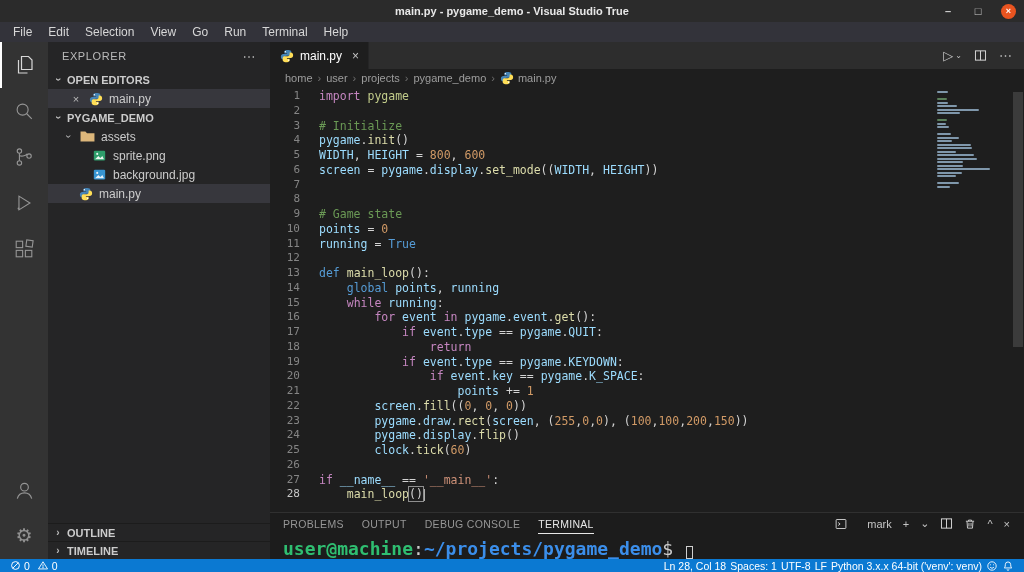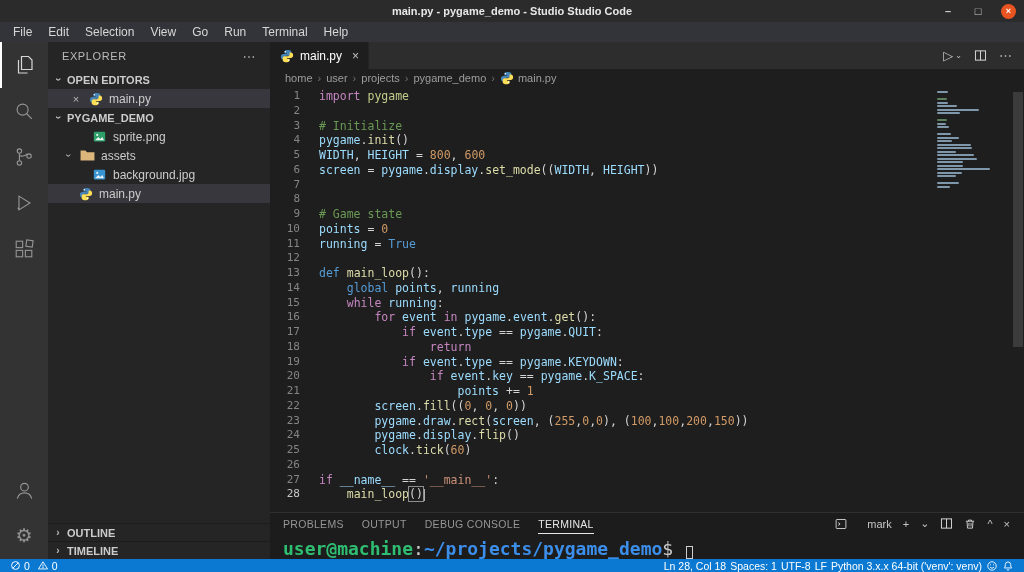--- a/index.html
+++ b/index.html
@@ -85,21 +85,21 @@
   .sb-group { display:flex; align-items:center; gap:3px; }
   .sb-right { margin-left:auto; display:flex; align-items:center; gap:4px; }
   svg { display:block; }
 </style>
 </head>
 <body>
 
 <div class="app">
 
   <div class="titlebar">
-    <span>main.py - pygame_demo - Studio Studio Code</span>
+    <span>main.py - pygame_demo - Visual Studio True</span>
     <div class="win-controls">
       <span class="ctl">–</span>
       <span class="ctl">□</span>
       <span class="close-btn">×</span>
     </div>
   </div>
 
   <div class="menubar" id="menubar">
       <div class="menu-item">File</div>
       <div class="menu-item">Edit</div>
@@ -193,38 +193,38 @@
               </svg>
             </span>
             <span>main.py</span>
           </div>
         </div>
       <div class="section-header">
         <span class="chev down">›</span>
         <span>PYGAME_DEMO</span>
       </div>
       <div class="tree-area" id="tree">
+          <div class="row" style="padding-left: 14px;">
+            <span class="chev down">›</span>
+            <span class="ficon">
+              <svg width="15" height="13" viewBox="0 0 16 14">
+                <path fill="#dcb67a" d="M.5 1.5h5.2L7.5 3.5h8v9H.5z"></path>
+              </svg>
+            </span>
+            <span>assets</span>
+          </div>
           <div class="row" style="padding-left: 44px;">
             <span class="ficon">
               <svg width="13" height="13" viewBox="0 0 16 16">
                 <rect x="1" y="2" width="14" height="12" rx="1.5" fill="#2e9e6b"></rect>
                 <circle cx="5.2" cy="6" r="1.3" fill="#eaf6ef"></circle>
                 <path d="M2.5 12.5l4-4 2.5 2.5 2.5-2.5 2 4z" fill="#eaf6ef"></path>
               </svg>
             </span>
             <span>sprite.png</span>
-          </div>
-          <div class="row" style="padding-left: 14px;">
-            <span class="chev down">›</span>
-            <span class="ficon">
-              <svg width="15" height="13" viewBox="0 0 16 14">
-                <path fill="#dcb67a" d="M.5 1.5h5.2L7.5 3.5h8v9H.5z"></path>
-              </svg>
-            </span>
-            <span>assets</span>
           </div>
           <div class="row" style="padding-left: 44px;">
             <span class="ficon">
               <svg width="13" height="13" viewBox="0 0 16 16">
                 <rect x="1" y="2" width="14" height="12" rx="1.5" fill="#3794d1"></rect>
                 <circle cx="5.2" cy="6" r="1.3" fill="#eaf2f8"></circle>
                 <path d="M2.5 12.5l4-4 2.5 2.5 2.5-2.5 2 4z" fill="#eaf2f8"></path>
               </svg>
             </span>
             <span>background.jpg</span>

